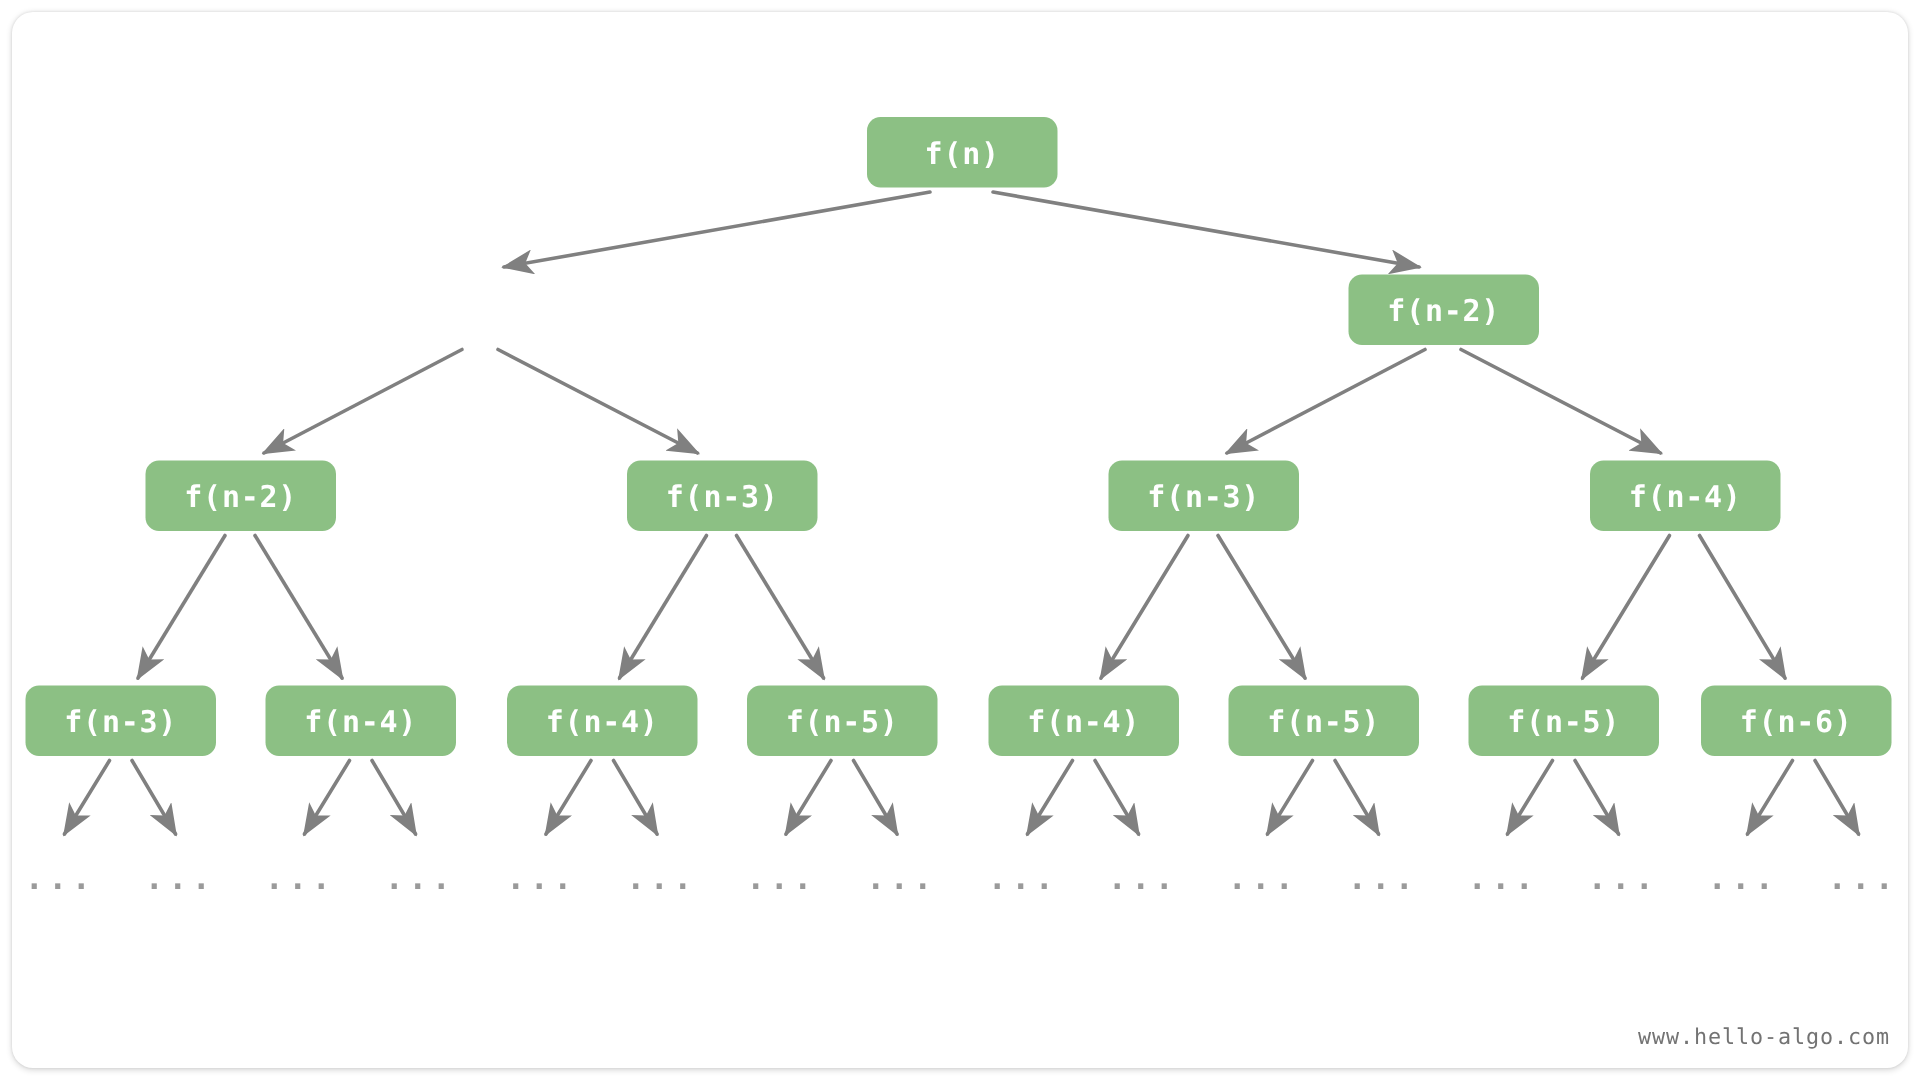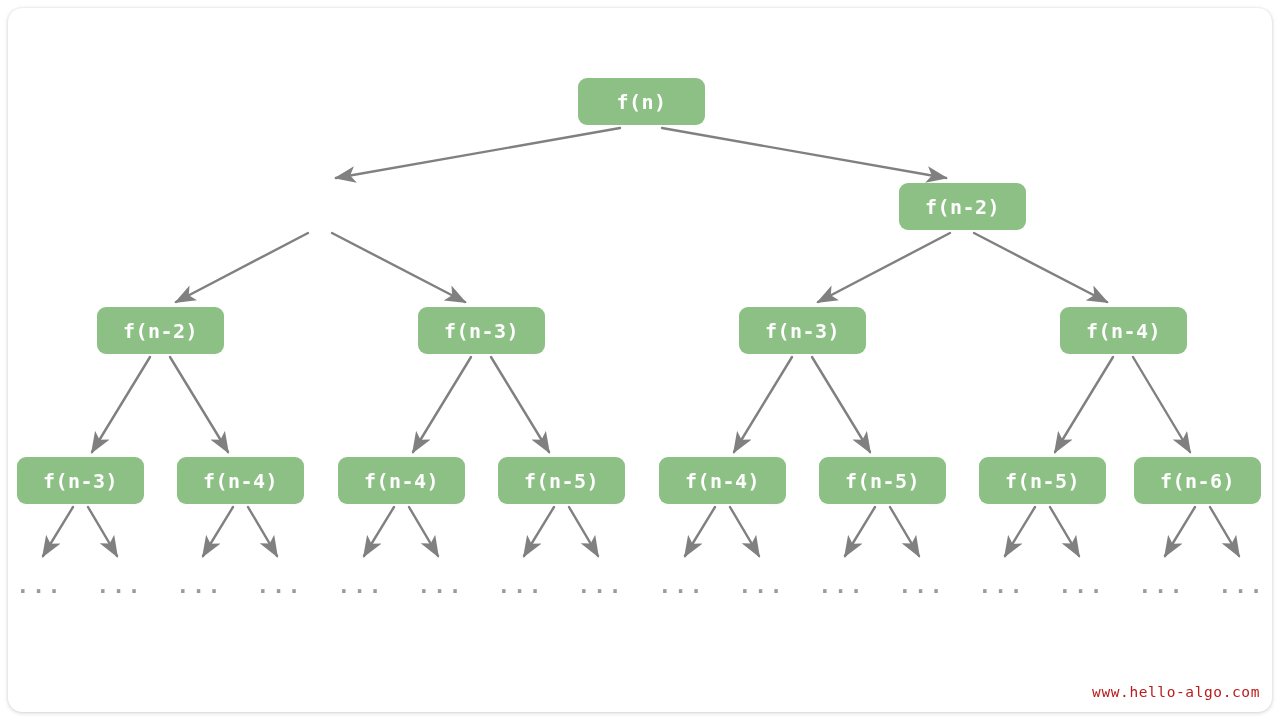--- a/index.html
+++ b/index.html
@@ -58,21 +58,21 @@
     font-weight: 700;
     letter-spacing: 3px;
     line-height: 1;
     transform: translate(-50%, -50%);
     white-space: nowrap;
   }
   #watermark {
     position: absolute;
     right: 20px;
     bottom: 20px;
-    color: #b91c1c;
+    color: #737373;
     font-size: 14.5px;
     letter-spacing: 0.6px;
     white-space: nowrap;
   }
 </style>
 </head>
 <body>
 
 <div id="stage">
 

